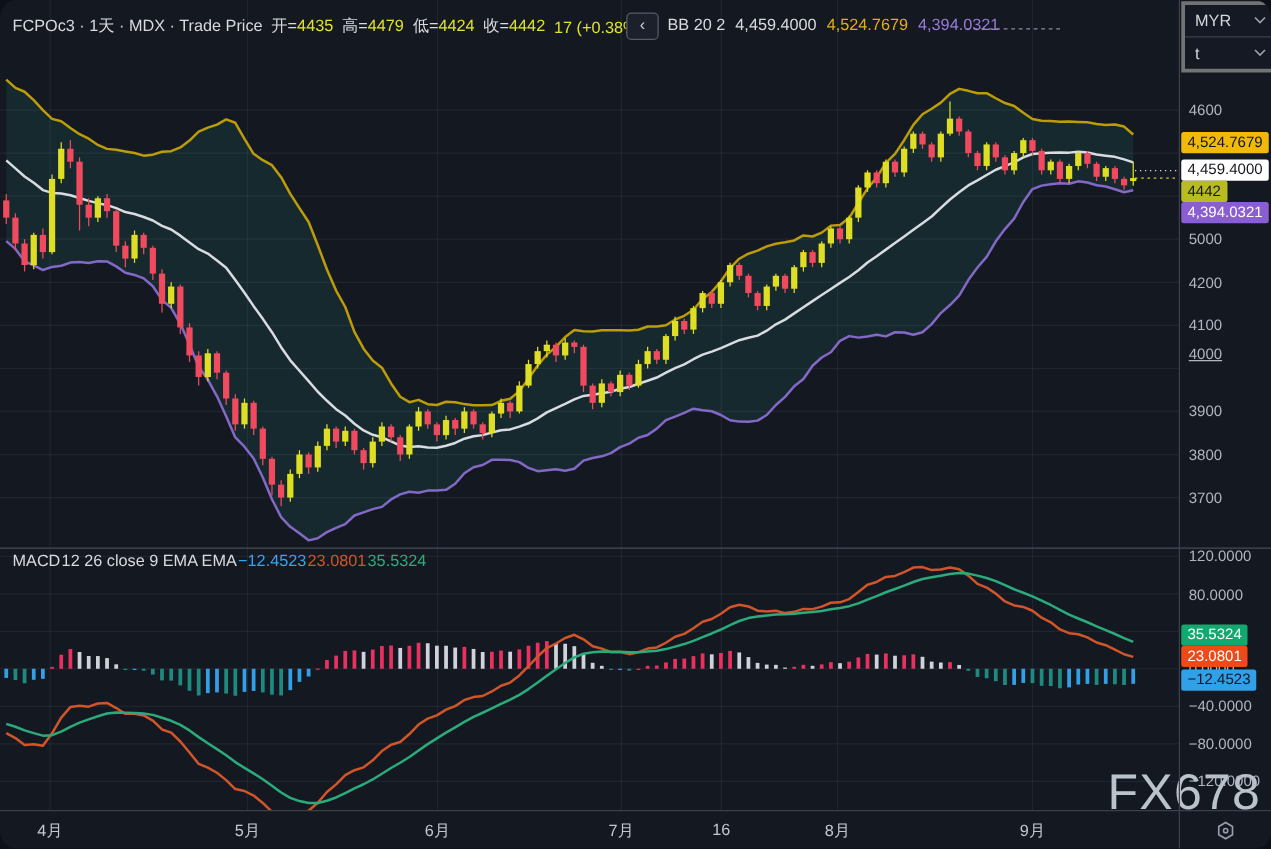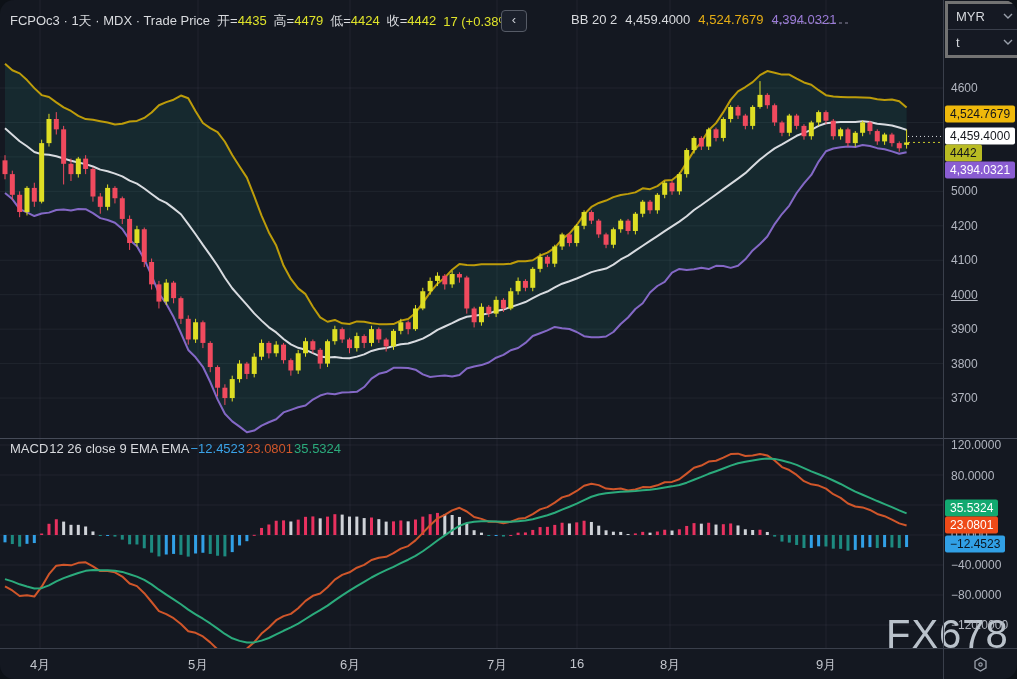--- a/index.html
+++ b/index.html
@@ -9,21 +9,21 @@
   #chart-svg{position:absolute;left:0;top:0;}
   .toolbar{position:absolute;left:10px;top:12px;display:flex;align-items:center;gap:7px;
            font-size:13px;white-space:nowrap;z-index:6;}
   .sym{color:#d8dade}
   .ohlc-item{color:#d8dade}
   .ohlc-item b{font-weight:400;color:#dfe32a}
   .change{color:#dfe32a}
   .collapse-btn{position:absolute;left:501px;top:10px;width:24px;height:20px;z-index:7;
       border:1px solid #565b66;border-radius:4px;background:#1b202b;color:#cfd2d8;
       font-size:13px;line-height:18px;text-align:center;cursor:pointer;}
-  .bb-legend{position:absolute;left:534px;top:12px;display:flex;gap:8px;font-size:13px;z-index:6;margin-left:37px;}
+  .bb-legend{position:absolute;left:534px;top:12px;display:flex;gap:8px;font-size:13px;z-index:6;}
   .bb-basis{color:#d8dade}.bb-upper{color:#e5ad14}.bb-lower{color:#9b7bd8}
   .macd-legend{position:absolute;left:10px;top:441px;display:flex;gap:1px;font-size:13px;z-index:6;}
   .macd-v-hist{color:#3aa3e8}.macd-v-macd{color:#d0562a}.macd-v-sig{color:#2bab7c}
   .right-axis{position:absolute;left:944px;top:0;width:73px;height:648px;z-index:5;}
   .tick{position:absolute;left:7px;transform:translateY(-50%);font-size:12px;color:#b2b6c0;white-space:nowrap;}
   .plabel{position:absolute;left:1px;transform:translateY(-50%);font-size:12px;line-height:17px;
           padding:0 5px;border-radius:2px;white-space:nowrap;font-weight:500;}
   .v-sep{position:absolute;left:943px;top:0;width:1px;height:679px;background:#3a3f4b;z-index:4;}
   .h-sep{position:absolute;left:0;top:648px;width:1017px;height:1px;background:#3a3f4b;z-index:4;}
   .pane-sep{position:absolute;left:0;top:438px;width:1017px;height:1px;background:#464b58;z-index:3;}
@@ -497,21 +497,21 @@
         <polyline points="1,1 5,5 9,1" fill="none" stroke="#9aa0ab" stroke-width="1.4"></polyline>
       </svg>
     </div>
   </div>
 
   <div class="right-axis" id="right-axis">
       <span class="tick" style="top: 88px;">4600</span>
       <span class="tick" style="top: 191.35px;">5000</span>
       <span class="tick" style="top: 225.8px;">4200</span>
       <span class="tick" style="top: 260.25px;">4100</span>
-      <span class="tick" style="top: 295px; text-decoration: underline;">4000</span>
+      <span class="tick" style="top: 283px; text-decoration: underline;">4000</span>
       <span class="tick" style="top: 329.15px;">3900</span>
       <span class="tick" style="top: 363.6px;">3800</span>
       <span class="tick" style="top: 398.05px;">3700</span>
       <span class="tick" style="top: 445px;">120.0000</span>
       <span class="tick" style="top: 476px;">80.0000</span>
       <span class="tick" style="top: 535px;">0.0000</span>
       <span class="tick" style="top: 565px;">−40.0000</span>
       <span class="tick" style="top: 595px;">−80.0000</span>
       <span class="tick" style="top: 625px;">−120.0000</span>
       <span class="plabel" style="top: 113.917px; background: rgb(240, 185, 11); color: rgb(20, 22, 28);">4,524.7679</span>

